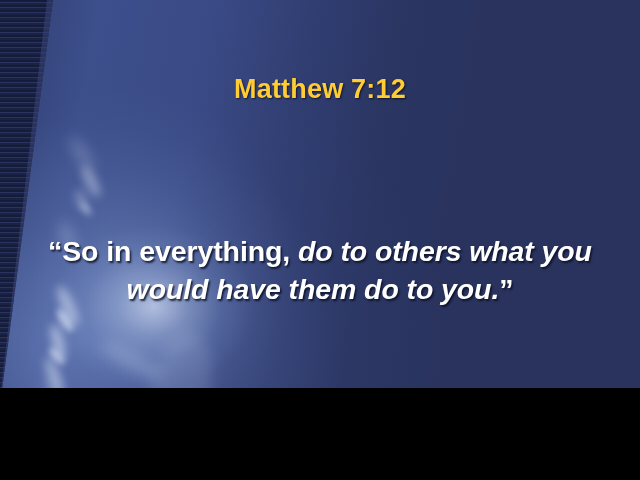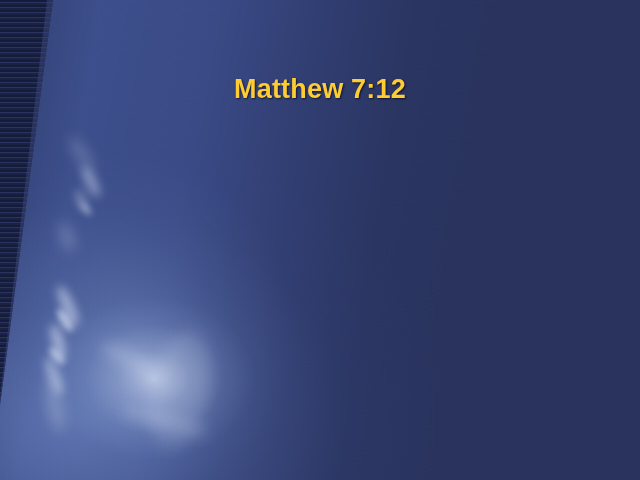--- a/index.html
+++ b/index.html
@@ -5,21 +5,21 @@
 <style>
   html, body {
     margin: 0;
     padding: 0;
     background: #000;
   }
 
   #slide {
     position: relative;
     width: 640px;
-    height: 480px;
+    height: 388px;
     overflow: hidden;
     background: #29335e;
     font-family: "Liberation Sans", sans-serif;
     -webkit-font-smoothing: antialiased;
   }
 
   
   .bg-layer {
     position: absolute;
     top: 0; left: 0;
@@ -171,14 +171,17 @@
     <div class="cloud softer" style="left:96px;  top:352px; width:70px;  height:16px; opacity:.22; transform:rotate(28deg);"></div>
     <div class="cloud softer" style="left:120px; top:412px; width:90px;  height:18px; opacity:.18; transform:rotate(16deg);"></div>
     <div class="cloud softer" style="left:150px; top:330px; width:60px;  height:120px; opacity:.12; transform:rotate(12deg);"></div>
   </div>
 
   <div class="wedge"></div>
   <div class="wedge-edge"></div>
 
   <div class="title">Matthew 7:12</div>
 
+  <div class="quote">
+    <span>“</span><span>So in everything, </span><span class="em">do to others what you would have them do to you.</span><span>”</span>
+  </div>
 
 </div>
 
 </body></html>

